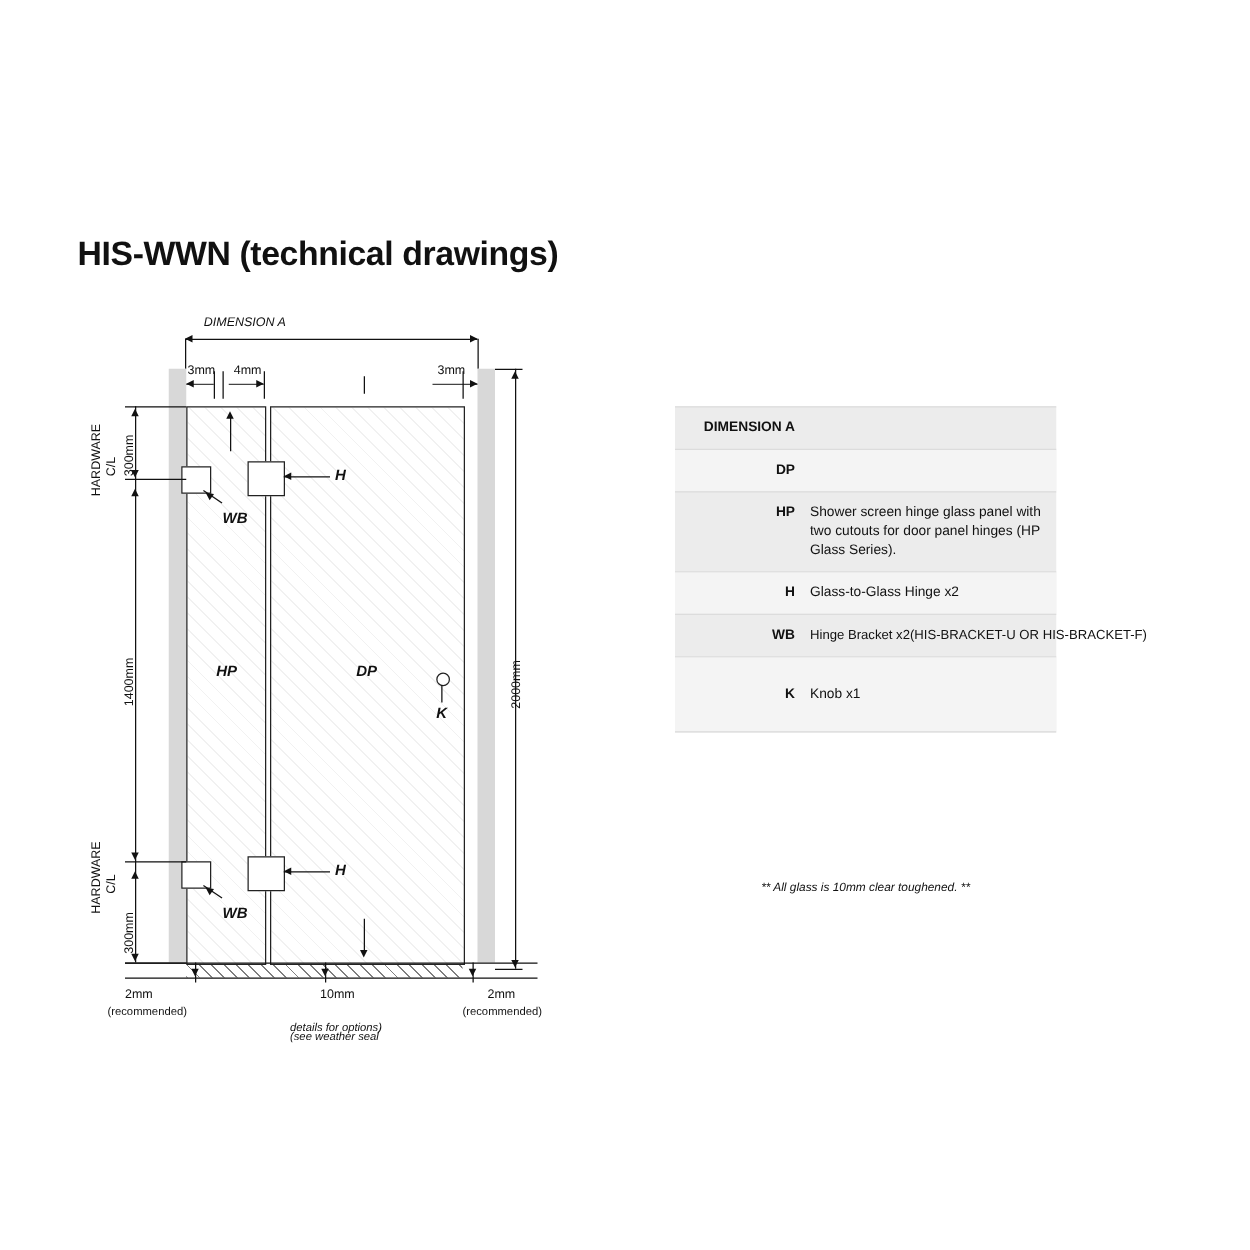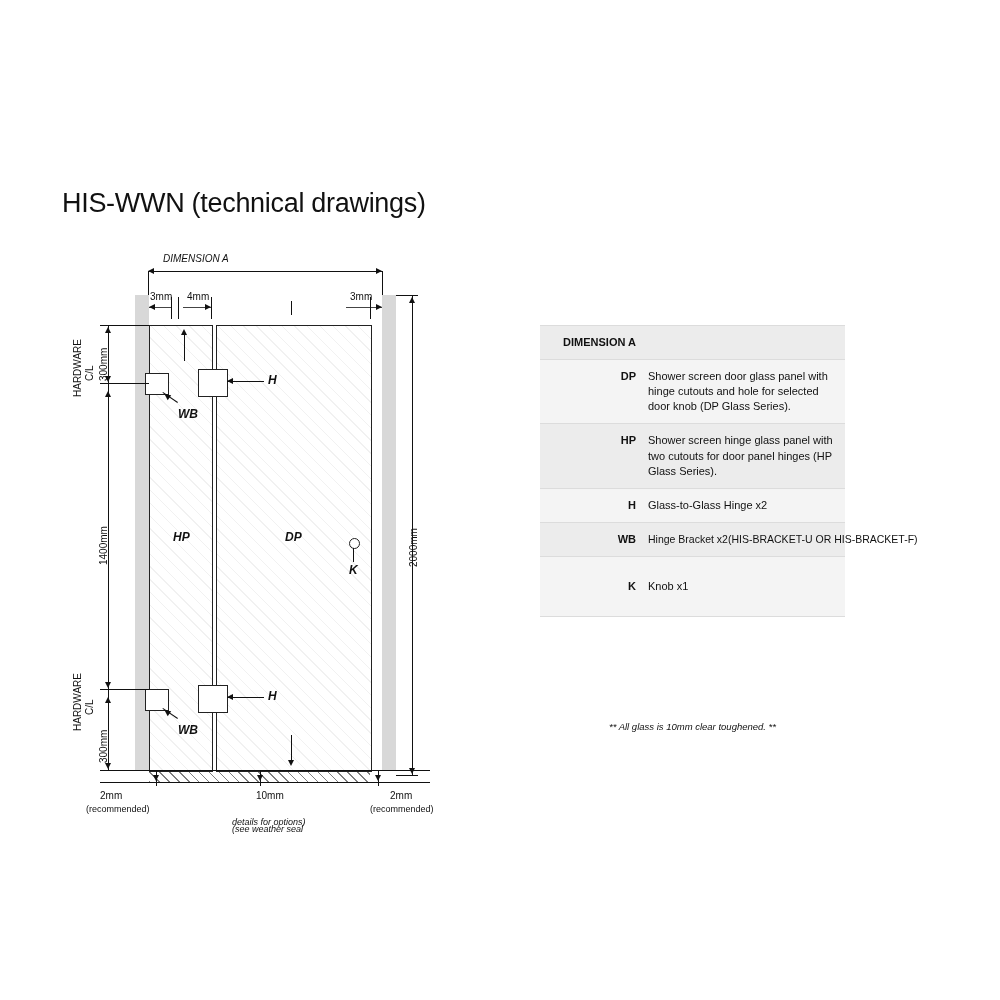--- a/index.html
+++ b/index.html
@@ -1,18 +1,18 @@
 <!DOCTYPE html>
 <html><head>
 <meta charset="utf-8">
 <style>
   html,body{margin:0;padding:0;}
   body{width:1000px;height:1000px;background:#ffffff;font-family:"Liberation Sans",sans-serif;position:relative;overflow:hidden;}
 
-  .title{position:absolute;left:62px;top:188px;font-size:27px;font-weight:normal;color:#111;letter-spacing:-0.3px;}
+  .title{position:absolute;left:62px;top:188px;font-size:27px;font-weight:bold;color:#111;letter-spacing:-0.3px;}
 
   
   #drawing{position:absolute;left:60px;top:245px;width:420px;height:600px;}
 
   .lbl{position:absolute;font-size:10px;color:#111;white-space:nowrap;}
   .lbl-it{font-style:italic;}
   .bold{font-weight:bold;}
 
   
   .vtext{position:absolute;font-size:10px;color:#111;white-space:nowrap;transform-origin:0 0;transform:rotate(-90deg);}
@@ -179,21 +179,20 @@
 <div id="legend">
   <div class="sep"></div>
 
   <div class="lrow">
     <div class="key">DIMENSION A</div>
   </div>
   <div class="sep"></div>
 
   <div class="lrow alt">
     <div class="key">DP</div>
-    <div class="val">Shower screen door glass panel with hinge cutouts and hole for selected door knob (DP Glass Series).</div>
   </div>
   <div class="sep"></div>
 
   <div class="lrow">
     <div class="key">HP</div>
     <div class="val">Shower screen hinge glass panel with two cutouts for door panel hinges (HP Glass Series).</div>
   </div>
   <div class="sep"></div>
 
   <div class="lrow alt">
@@ -208,13 +207,13 @@
   </div>
   <div class="sep"></div>
 
   <div class="lrow alt" style="padding-top:22px;padding-bottom:22px;">
     <div class="key">K</div>
     <div class="val">Knob x1</div>
   </div>
   <div class="sep"></div>
 </div>
 
-<div style="position:absolute;left:540px;top:705px;width:305px;text-align:center;font-size:9.5px;font-style:italic;color:#111;margin-top:16px;">** All glass is 10mm clear toughened. **</div>
+<div style="position:absolute;left:540px;top:705px;width:305px;text-align:center;font-size:9.5px;font-style:italic;color:#111;">** All glass is 10mm clear toughened. **</div>
 
 </body></html>

